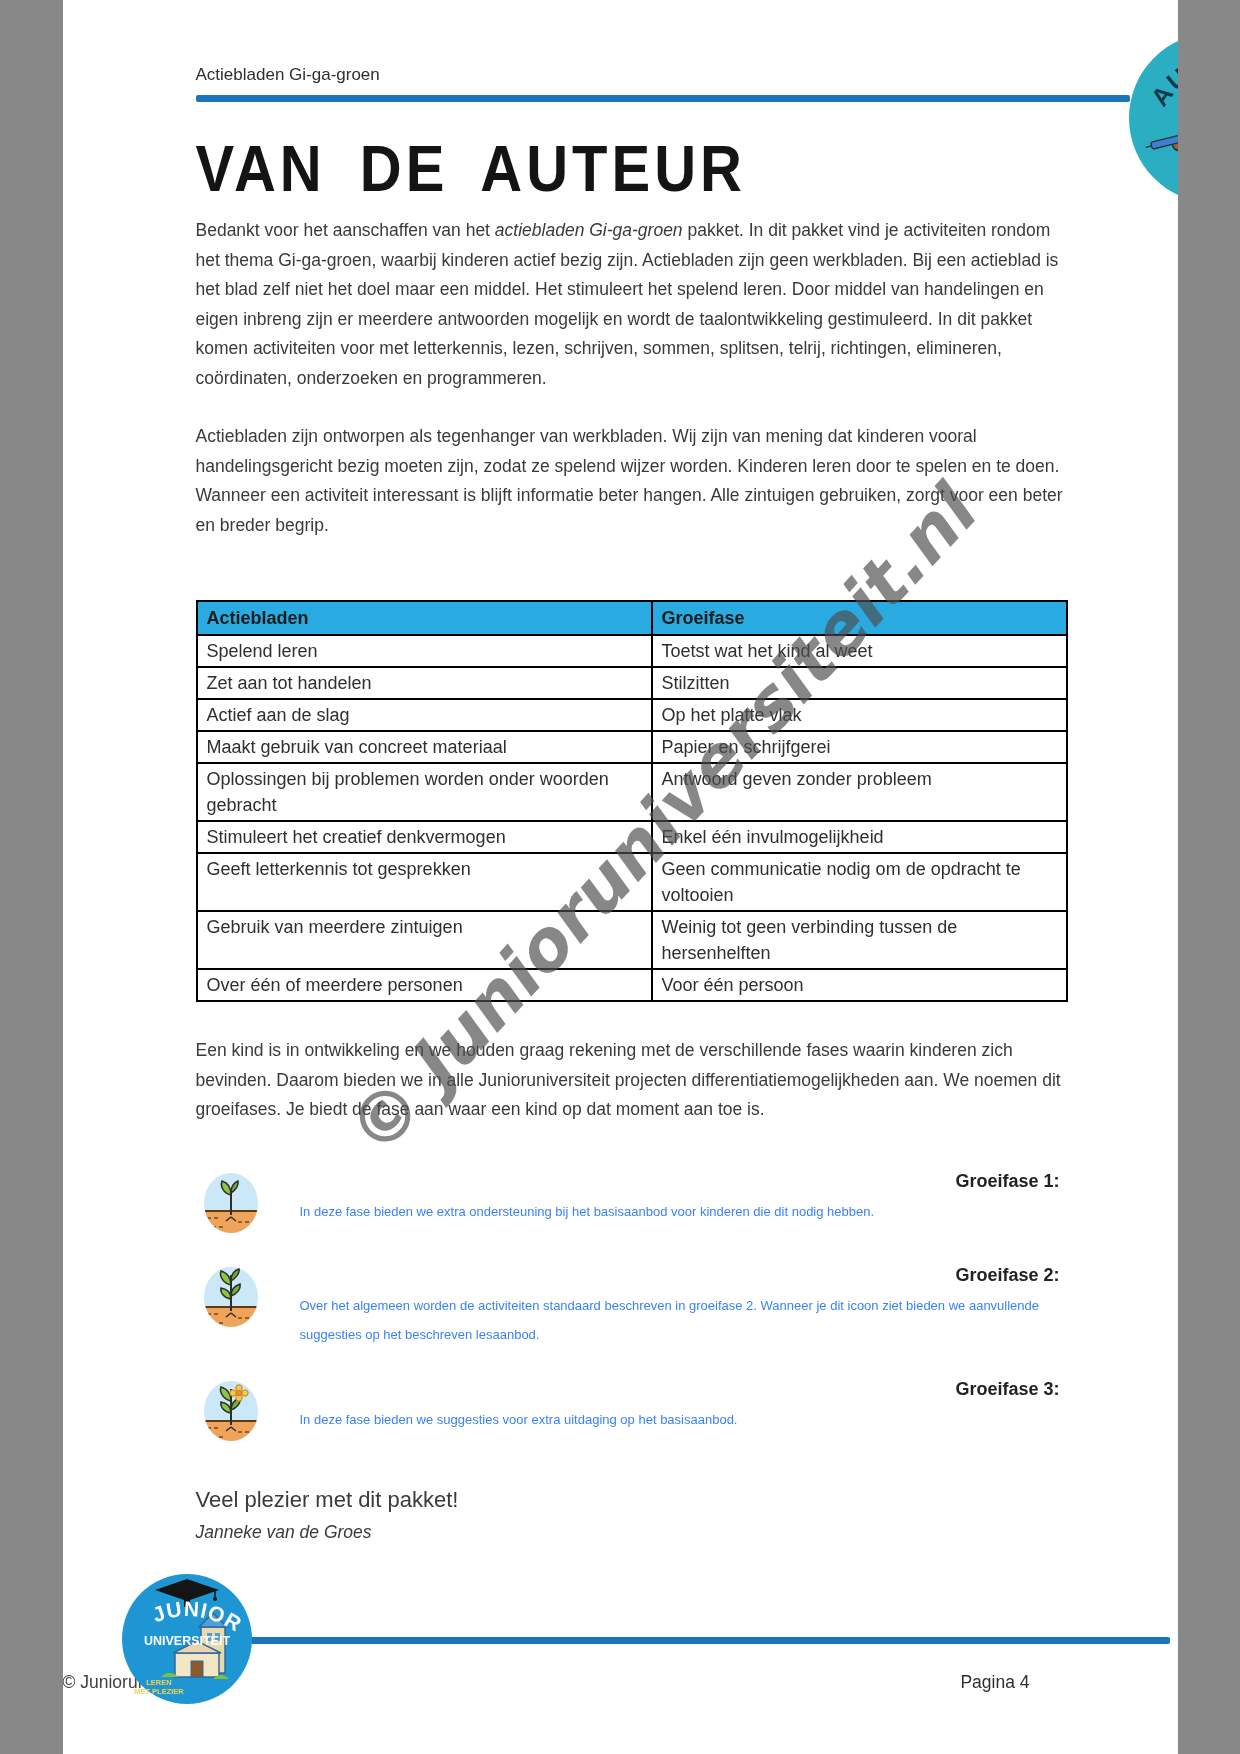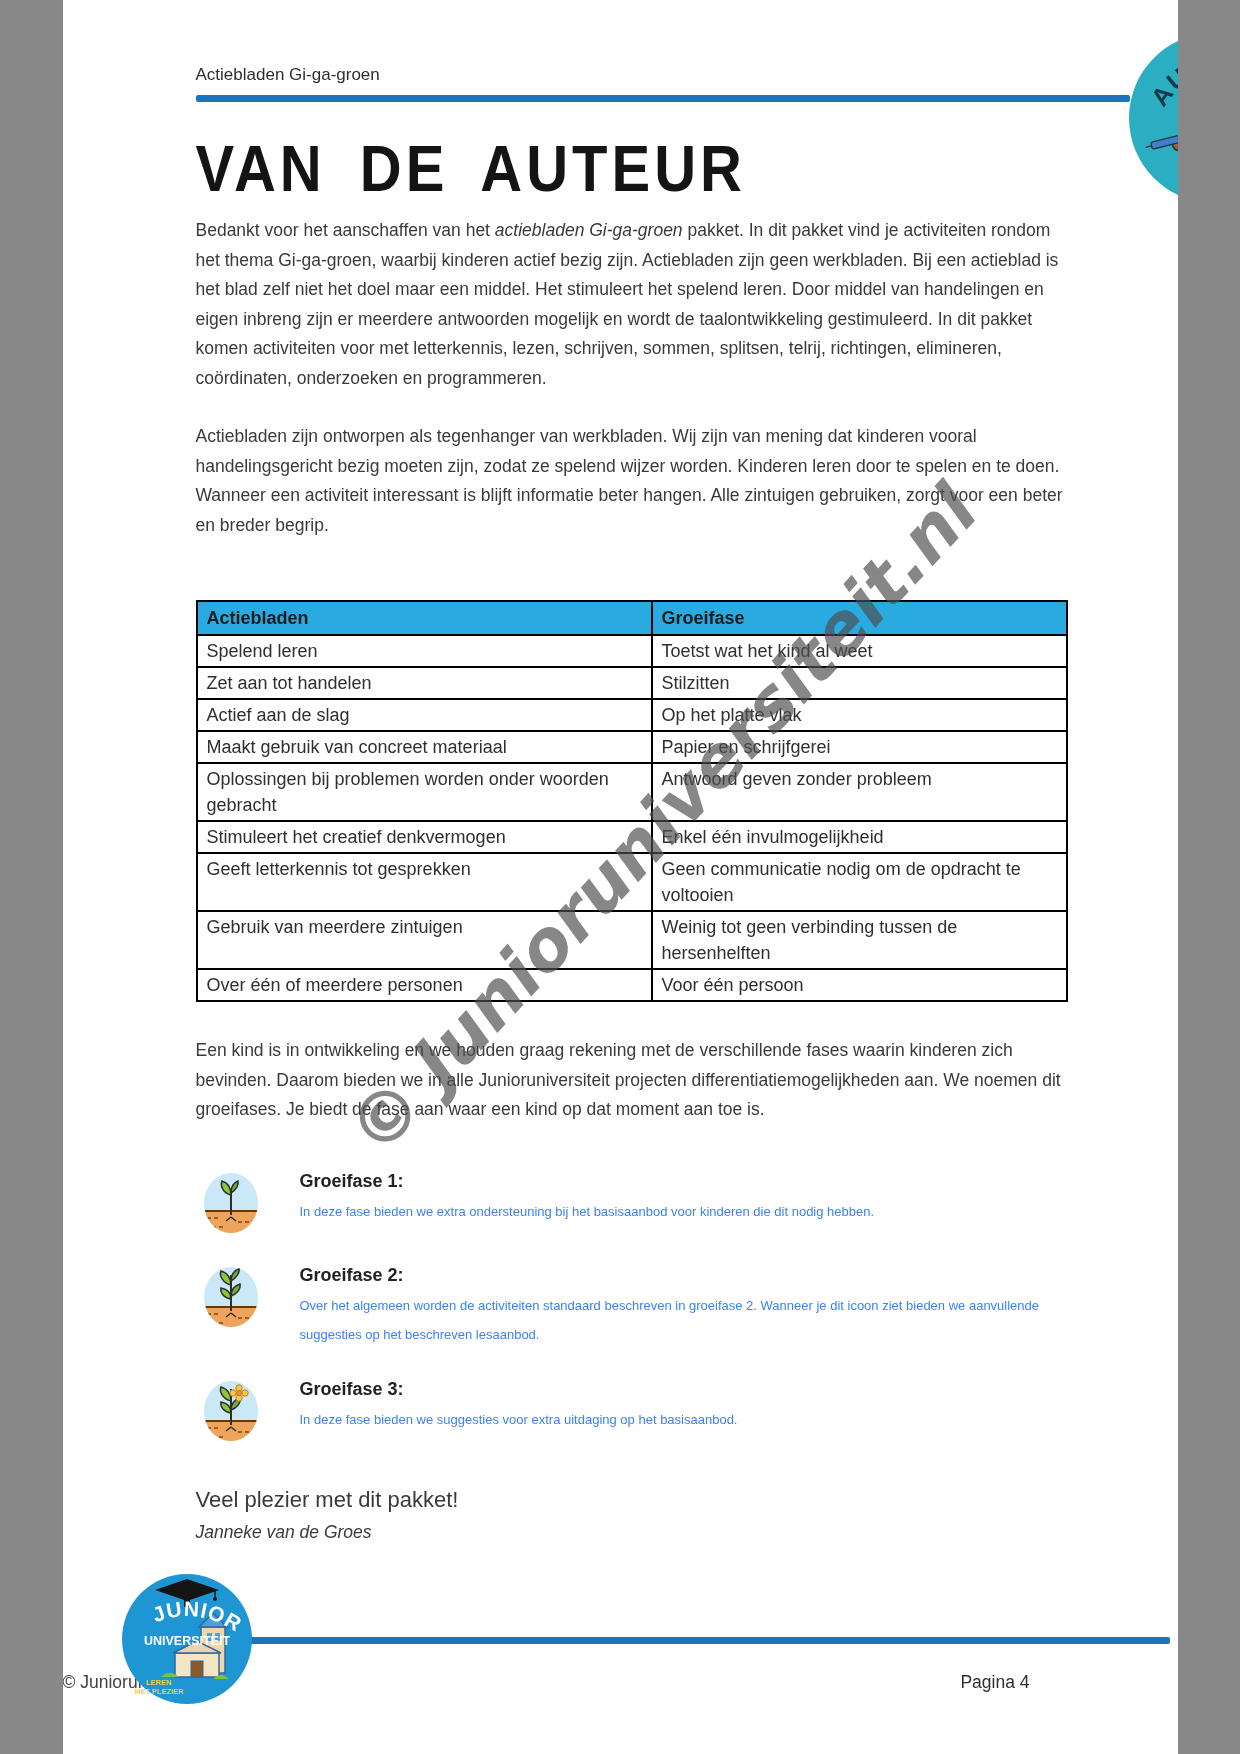--- a/index.html
+++ b/index.html
@@ -41,21 +41,21 @@
   table.compare th {
     background:#29ABE2; font-weight:bold; text-align:left; color:#1c1c1c; padding:3px 9px;
   }
   .col-l { width:52.3%; } .col-r { width:47.7%; }
 
   
   .phase { display:flex; margin-top:26px; align-items:flex-start; }
   .phase.first { margin-top:42px; }
   .phase-icon { flex:0 0 58px; margin-left:6px; margin-top:4px; }
   .phase-body { margin-left:40px; width:760px; }
-  .phase-title { font-size:18px; font-weight:bold; color:#222; line-height:28px; }
+  .phase-title { font-size:18px; font-weight:bold; color:#222; line-height:28px;text-align:right; }
   .phase-text { font-size:13px; line-height:29px; color:#3b82f6; margin-top:2px; }
 
   .closing { margin-top:40px; }
   .closing-line1 { font-size:22px; line-height:33px; color:#3a3a3a; }
   .closing-line2 { font-size:17.5px; line-height:33px; color:#3a3a3a; font-style:italic; }
 
   
   .watermark {
     position:absolute; left:600px; top:820px; z-index:9; pointer-events:none;
     transform:translate(-50%,-50%) rotate(-47deg);

